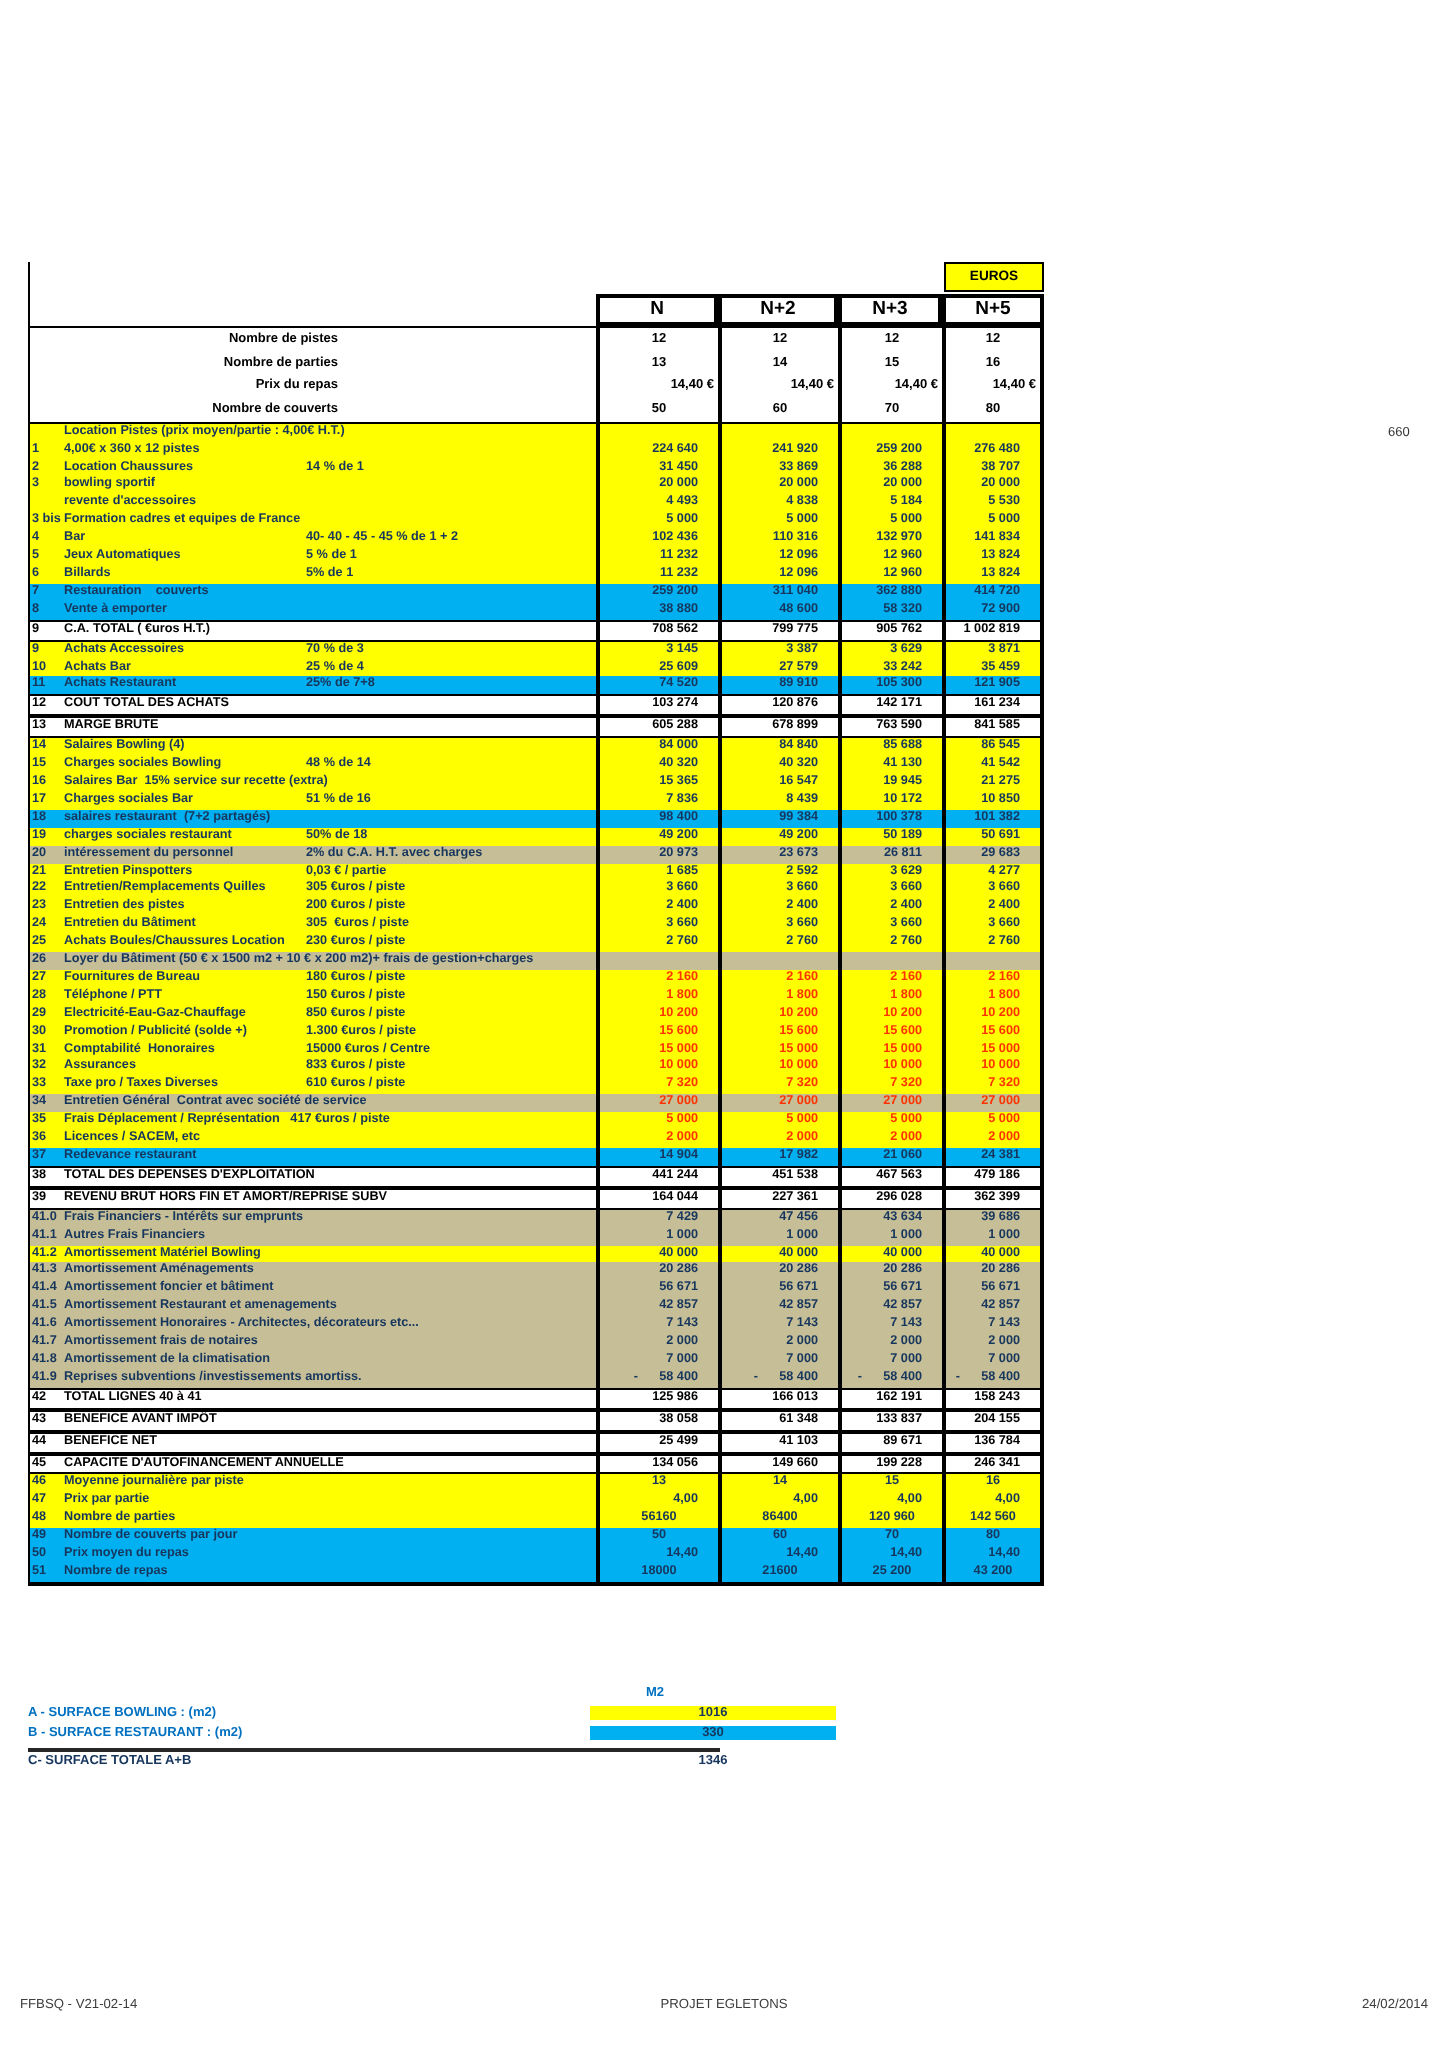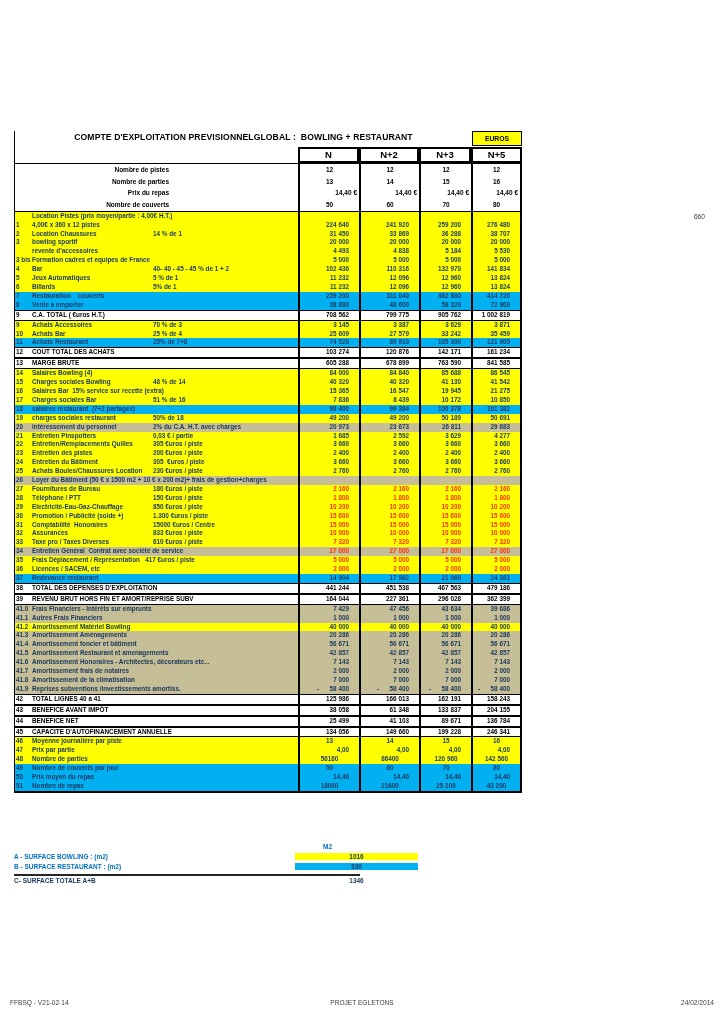--- a/index.html
+++ b/index.html
@@ -70,21 +70,20 @@
   #footer-right{position:absolute; right:10px;}
 </style>
 </head>
 <body>
 
 <div id="page">
 
   <div id="sheet">
 
     <div id="title-row">
-      <div id="doc-title">COMPTE D'EXPLOITATION PREVISIONNELGLOBAL :  BOWLING + RESTAURANT</div>
       <div id="euros-box">EUROS</div>
     </div>
 
     <div id="header-row">
       <div class="hspacer"></div>
 
     <div class="hcell c0">N</div>
         <div class="hcell c1">N+2</div>
         <div class="hcell c2">N+3</div>
         <div class="hcell c3">N+5</div>

